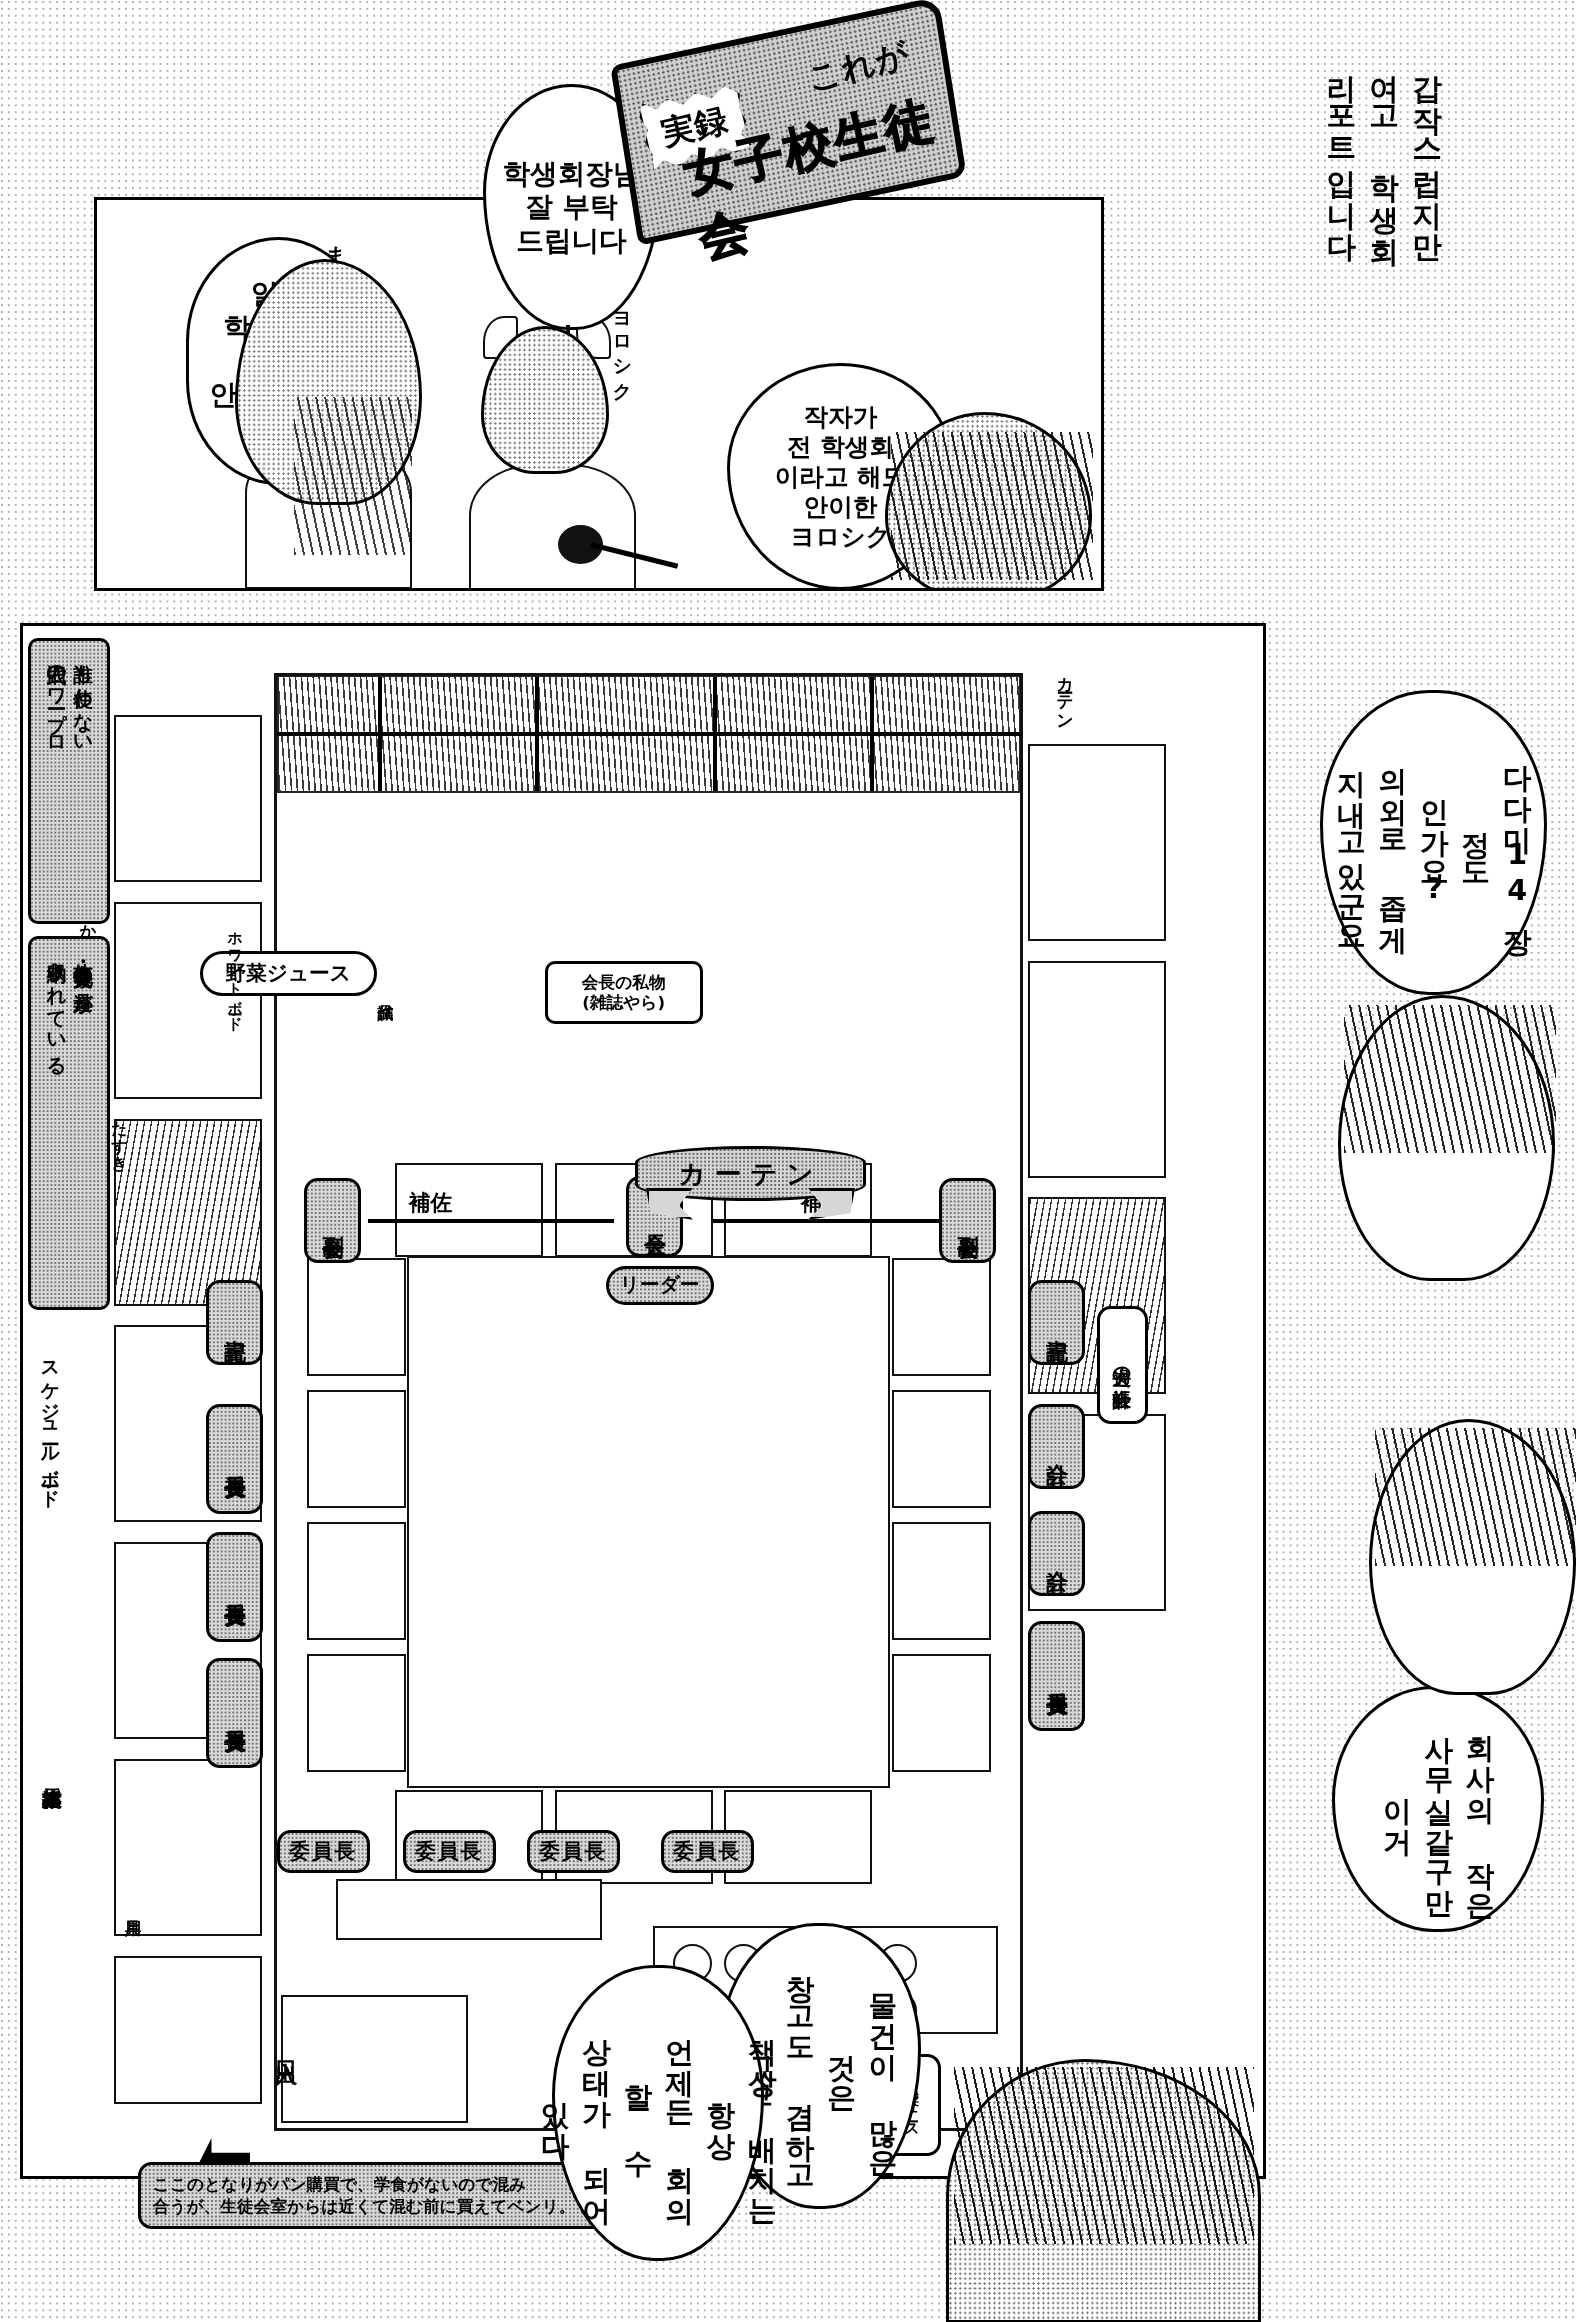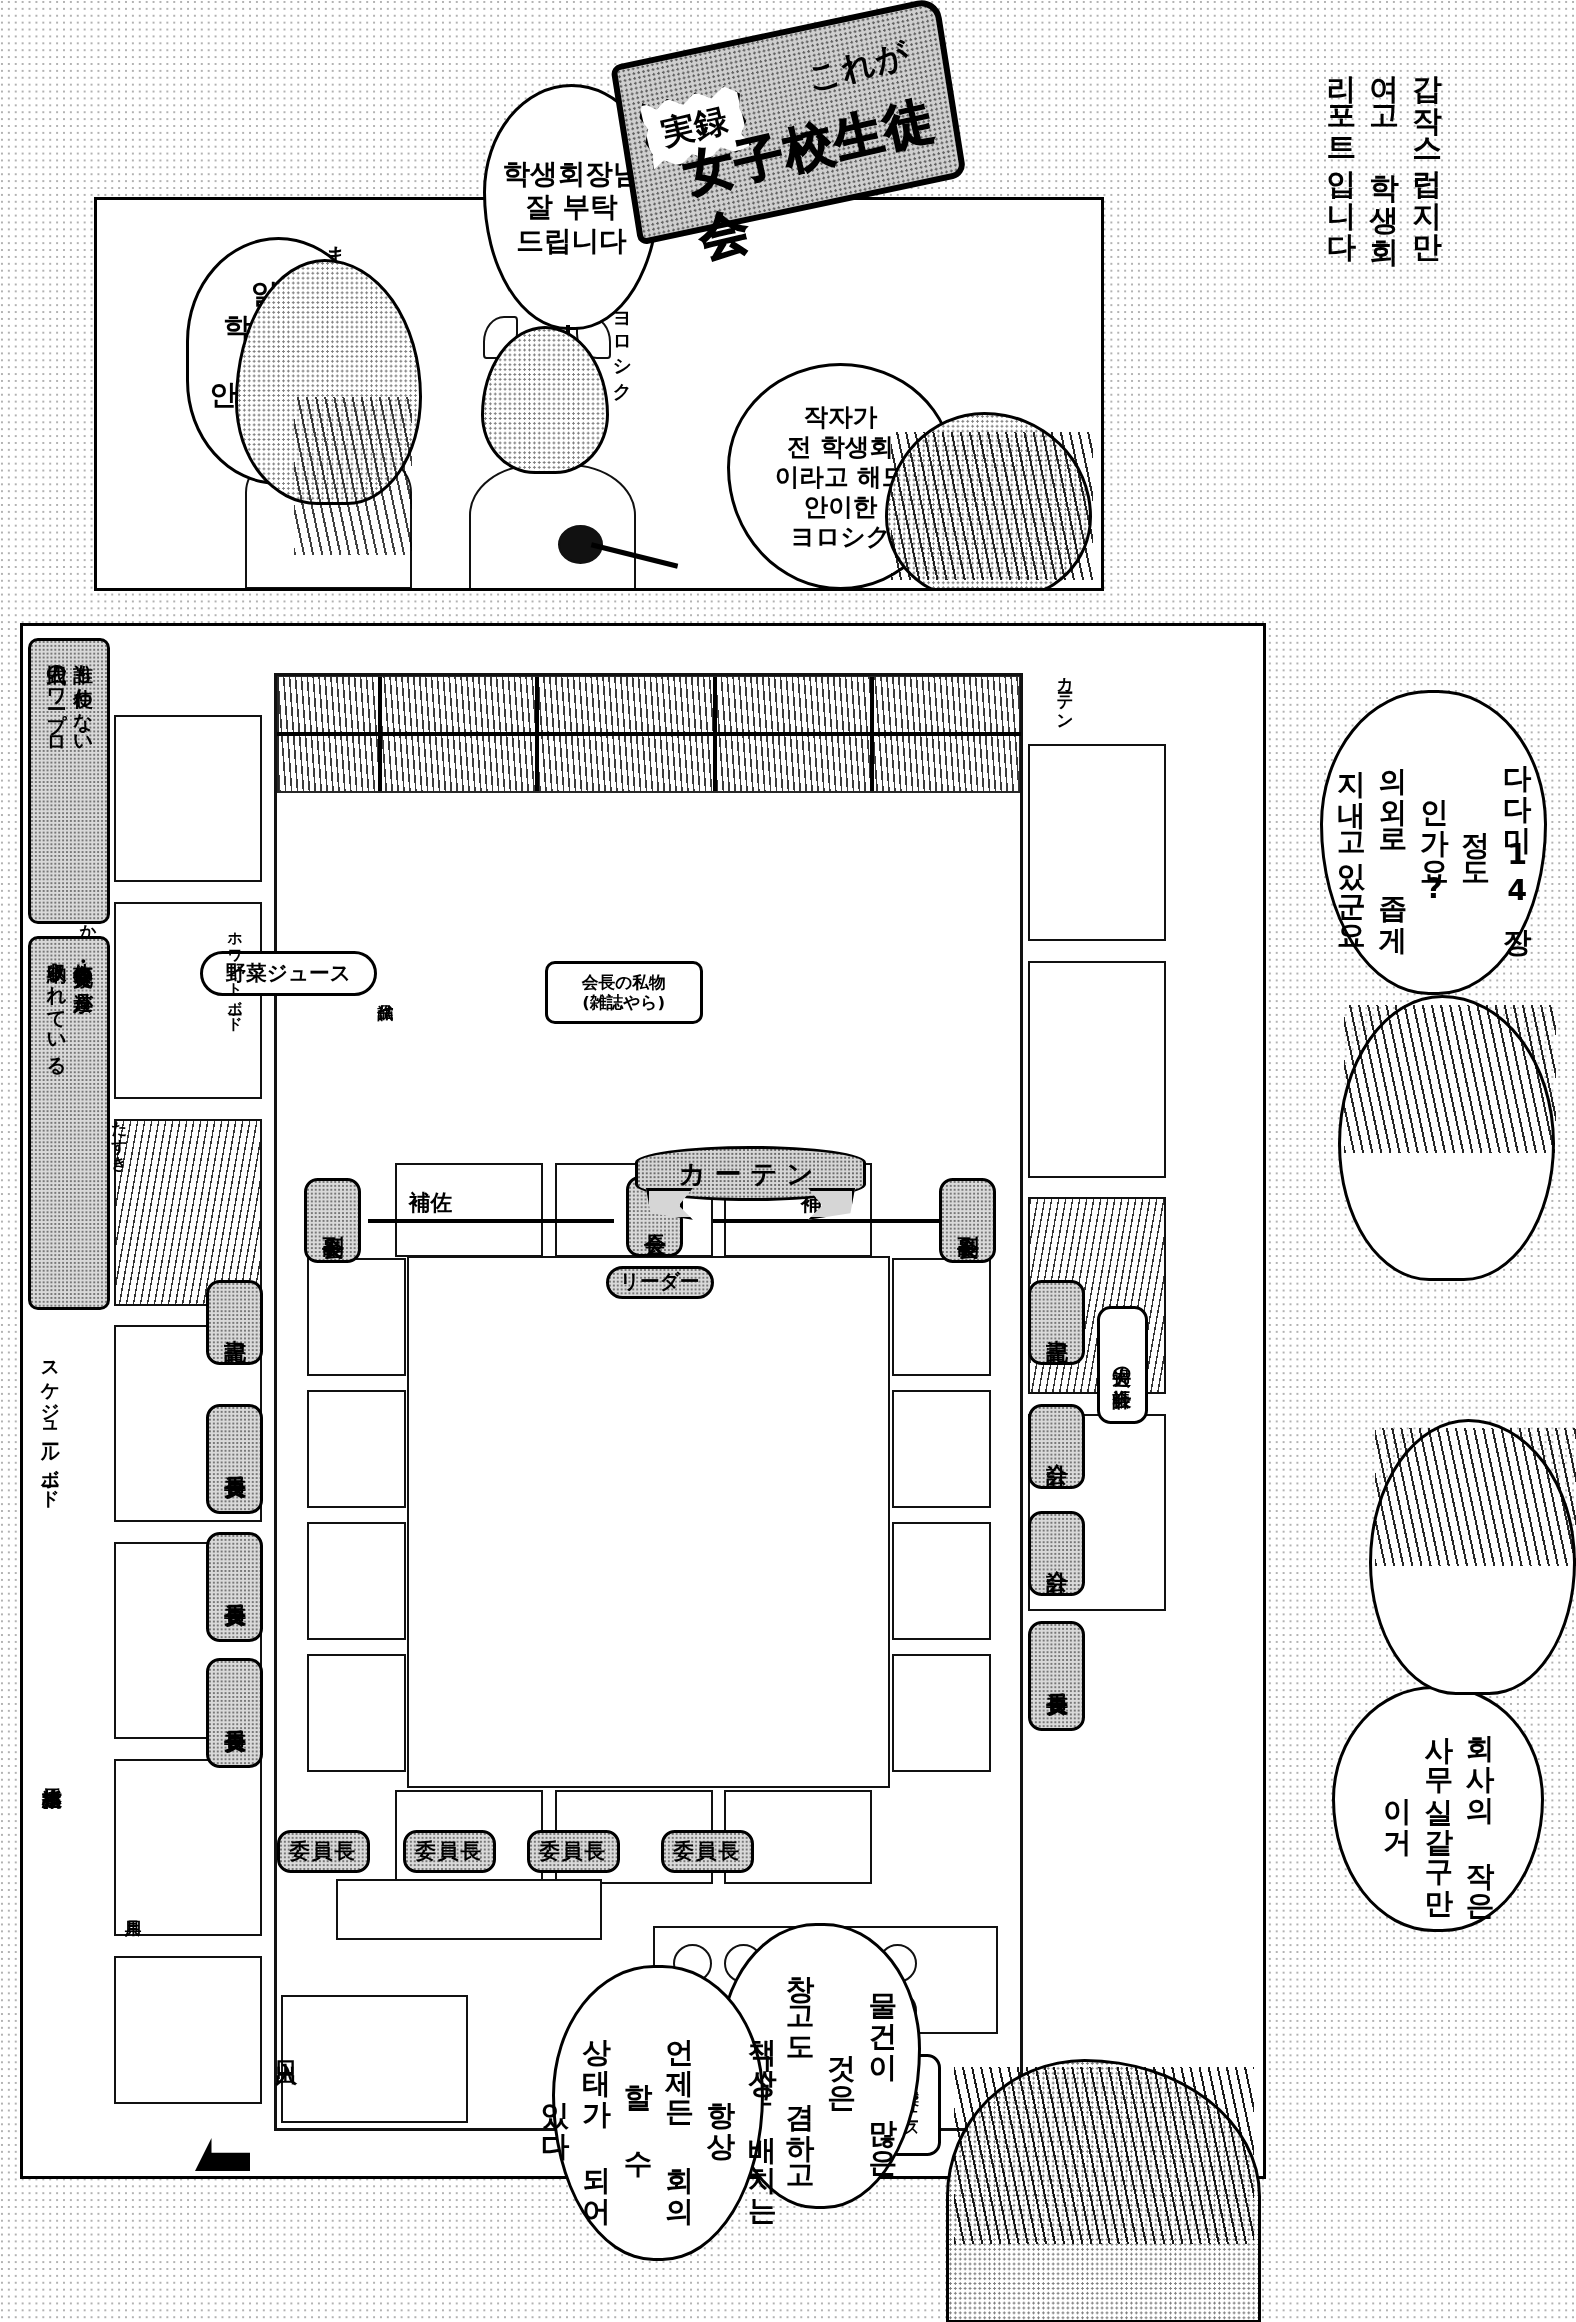--- a/index.html
+++ b/index.html
@@ -357,21 +357,21 @@
     <div class="fx" style="left:804px; top:1365px; width:39px; height:39px; border-radius:50%; z-index:15;"></div>
     <div class="fx" style="left:855px; top:1365px; width:39px; height:39px; border-radius:50%; z-index:15;"></div>
 
     <div class="fx" style="left:313px; top:1253px; width:266px; height:61px; z-index:14;"></div>
 
     <div class="fx" style="left:258px; top:1369px; width:187px; height:128px; z-index:12;"></div>
 
     <div class="lbl vert" style="left:281px; top:552px; width:57px; height:85px; font-size:21.7px;">副会長</div>
     <div class="lbl vert" style="left:916px; top:552px; width:57px; height:85px; font-size:21.7px;">副会長</div>
     <div class="lbl vert" style="left:603px; top:550px; width:57px; height:81px; font-size:21.7px;">会長</div>
-    <div class="lbl" style="left:583px; top:640px; width:108px; height:33px; font-size:19.7px; border-radius:23.6px;">リーダー</div>
+    <div class="lbl" style="left:583px; top:640px; width:108px; height:39px; font-size:19.7px; border-radius:23.6px;">リーダー</div>
 
     <div class="hw" style="left:386px; top:563px; font-size:21.7px;">補佐</div>
     <div class="hw" style="left:778px; top:563px; font-size:21.7px;">補佐</div>
     <div class="line" style="left:345px; top:593px; width:246px; height:3.9px;"></div>
     <div class="line" style="left:690px; top:593px; width:246px; height:3.9px;"></div>
 
     <div class="lbl vert" style="left:183px; top:654px; width:57px; height:85px; font-size:21.7px;">書記</div>
     <div class="lbl vert" style="left:1005px; top:654px; width:57px; height:85px; font-size:21.7px;">書記</div>
 
     <div class="lbl vert" style="left:1005px; top:778px; width:57px; height:85px; font-size:21.7px;">会計</div>
@@ -421,20 +421,22 @@
   <div class="notebox vert" style="left:27.6px; top:638px; height:286px; font-size:19.7px;">誰も使わない
 旧式のワープロ</div>
 
   <div class="notebox vert" style="left:27.6px; top:936px; height:374px; font-size:19.7px;">体育祭・文化祭の道具が
 収納されている</div>
 
   <div class="hw vert" style="left:39px; top:1348px; font-size:18.7px; z-index:44;">スケジュールボード</div>
 
   <div class="hw vert" style="left:39px; top:1773px; font-size:19.7px; z-index:44;">連絡指示板</div>
 
+  <div class="notebox" style="left:138px; top:2162px; width:532px; font-size:16.7px; border-radius:13.8px;">ここのとなりがパン購買で、学食がないので混み
+合うが、生徒会室からは近くて混む前に買えてベンリ。</div>
   <div class="bigarrow" style="left:195px; top:2138px; width:55px; height:33px;
               clip-path:polygon(0 100%,30% 0,30% 45%,100% 45%,100% 100%); border:0; background:#000;"></div>
 
   <div class="blob" style="left:1338px; top:995px; width:217px; height:286px; border-radius:48% 52% 42% 42% / 52% 52% 48% 48%;"></div>
   <div class="hairlines" style="left:1344px; top:1005px; width:212px; height:148px; opacity:.85; z-index:36;"></div>
 
   <div class="blob" style="left:1369px; top:1419px; width:207px; height:276px; border-radius:48% 52% 42% 42% / 52% 52% 48% 48%;"></div>
   <div class="hairlines" style="left:1375px; top:1428px; width:202px; height:138px; opacity:.85; z-index:36;"></div>
 
   <div class="blob toned" style="left:946px; top:2059px; width:315px; height:264px; border-radius:44% 56% 0 0 / 52% 52% 0 0;"></div>

